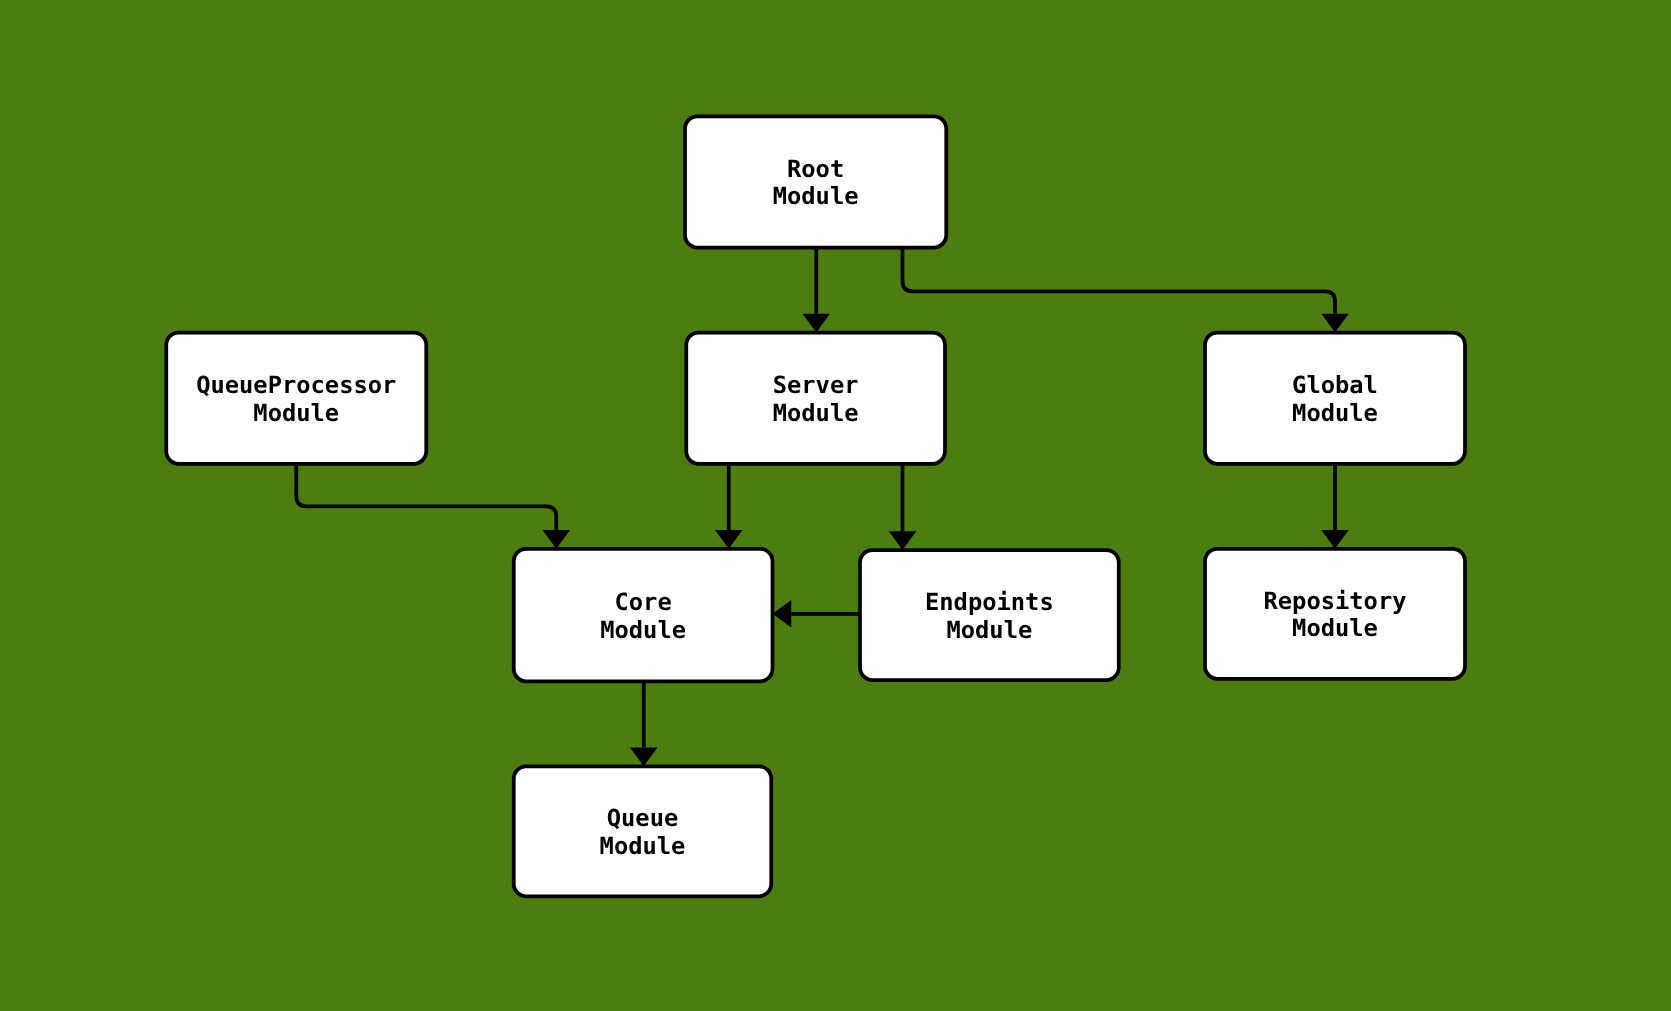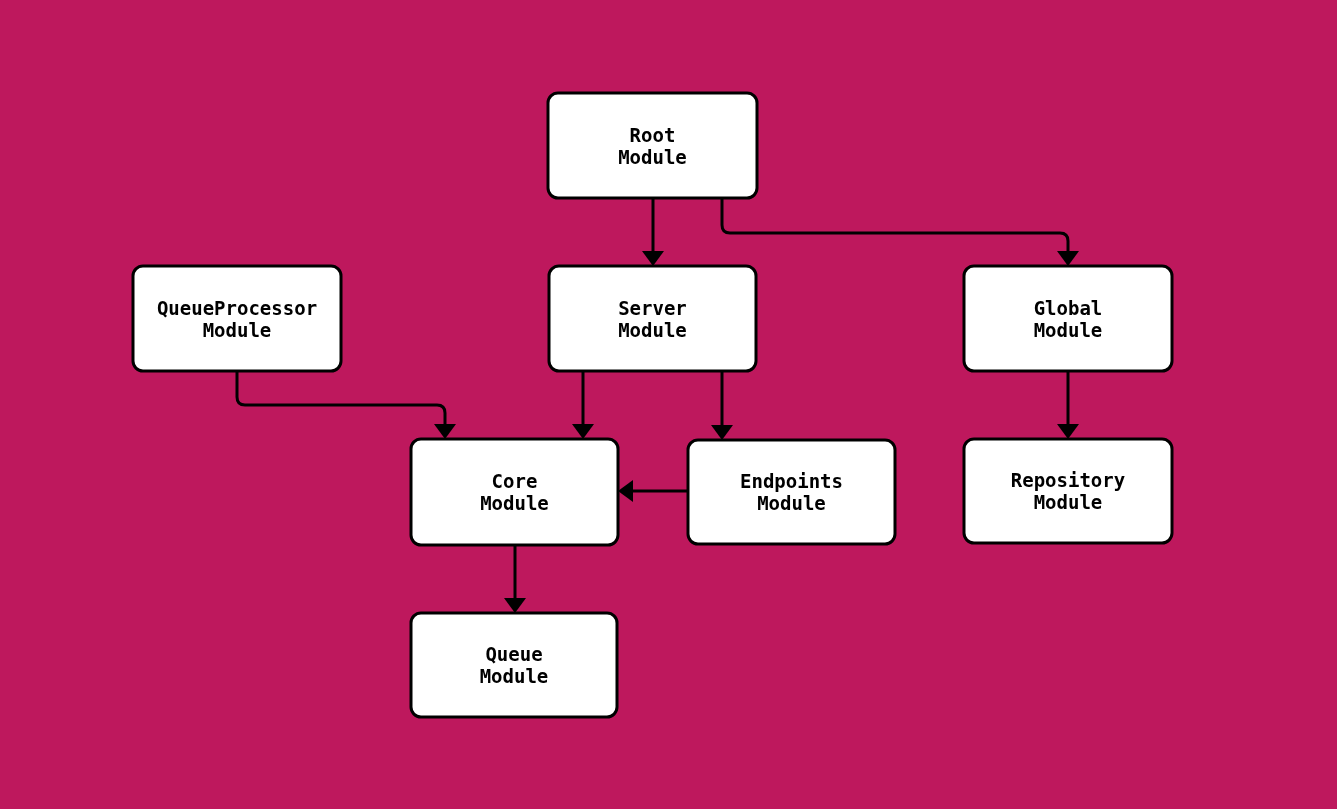--- a/index.html
+++ b/index.html
@@ -5,21 +5,21 @@
   html, body {
     margin: 0;
     padding: 0;
     background: #ffffff;
     font-family: "DejaVu Sans Mono", monospace;
   }
   .canvas-wrap {
     position: relative;
     width: 1337px;
     height: 809px;
-    background: #be185d;
+    background: #4d7c0f;
     overflow: hidden;
   }
   svg#diagram-svg {
     display: block;
     width: 1337px;
     height: 809px;
   }
   .node-rect {
     fill: #ffffff;
     stroke: #000000;

